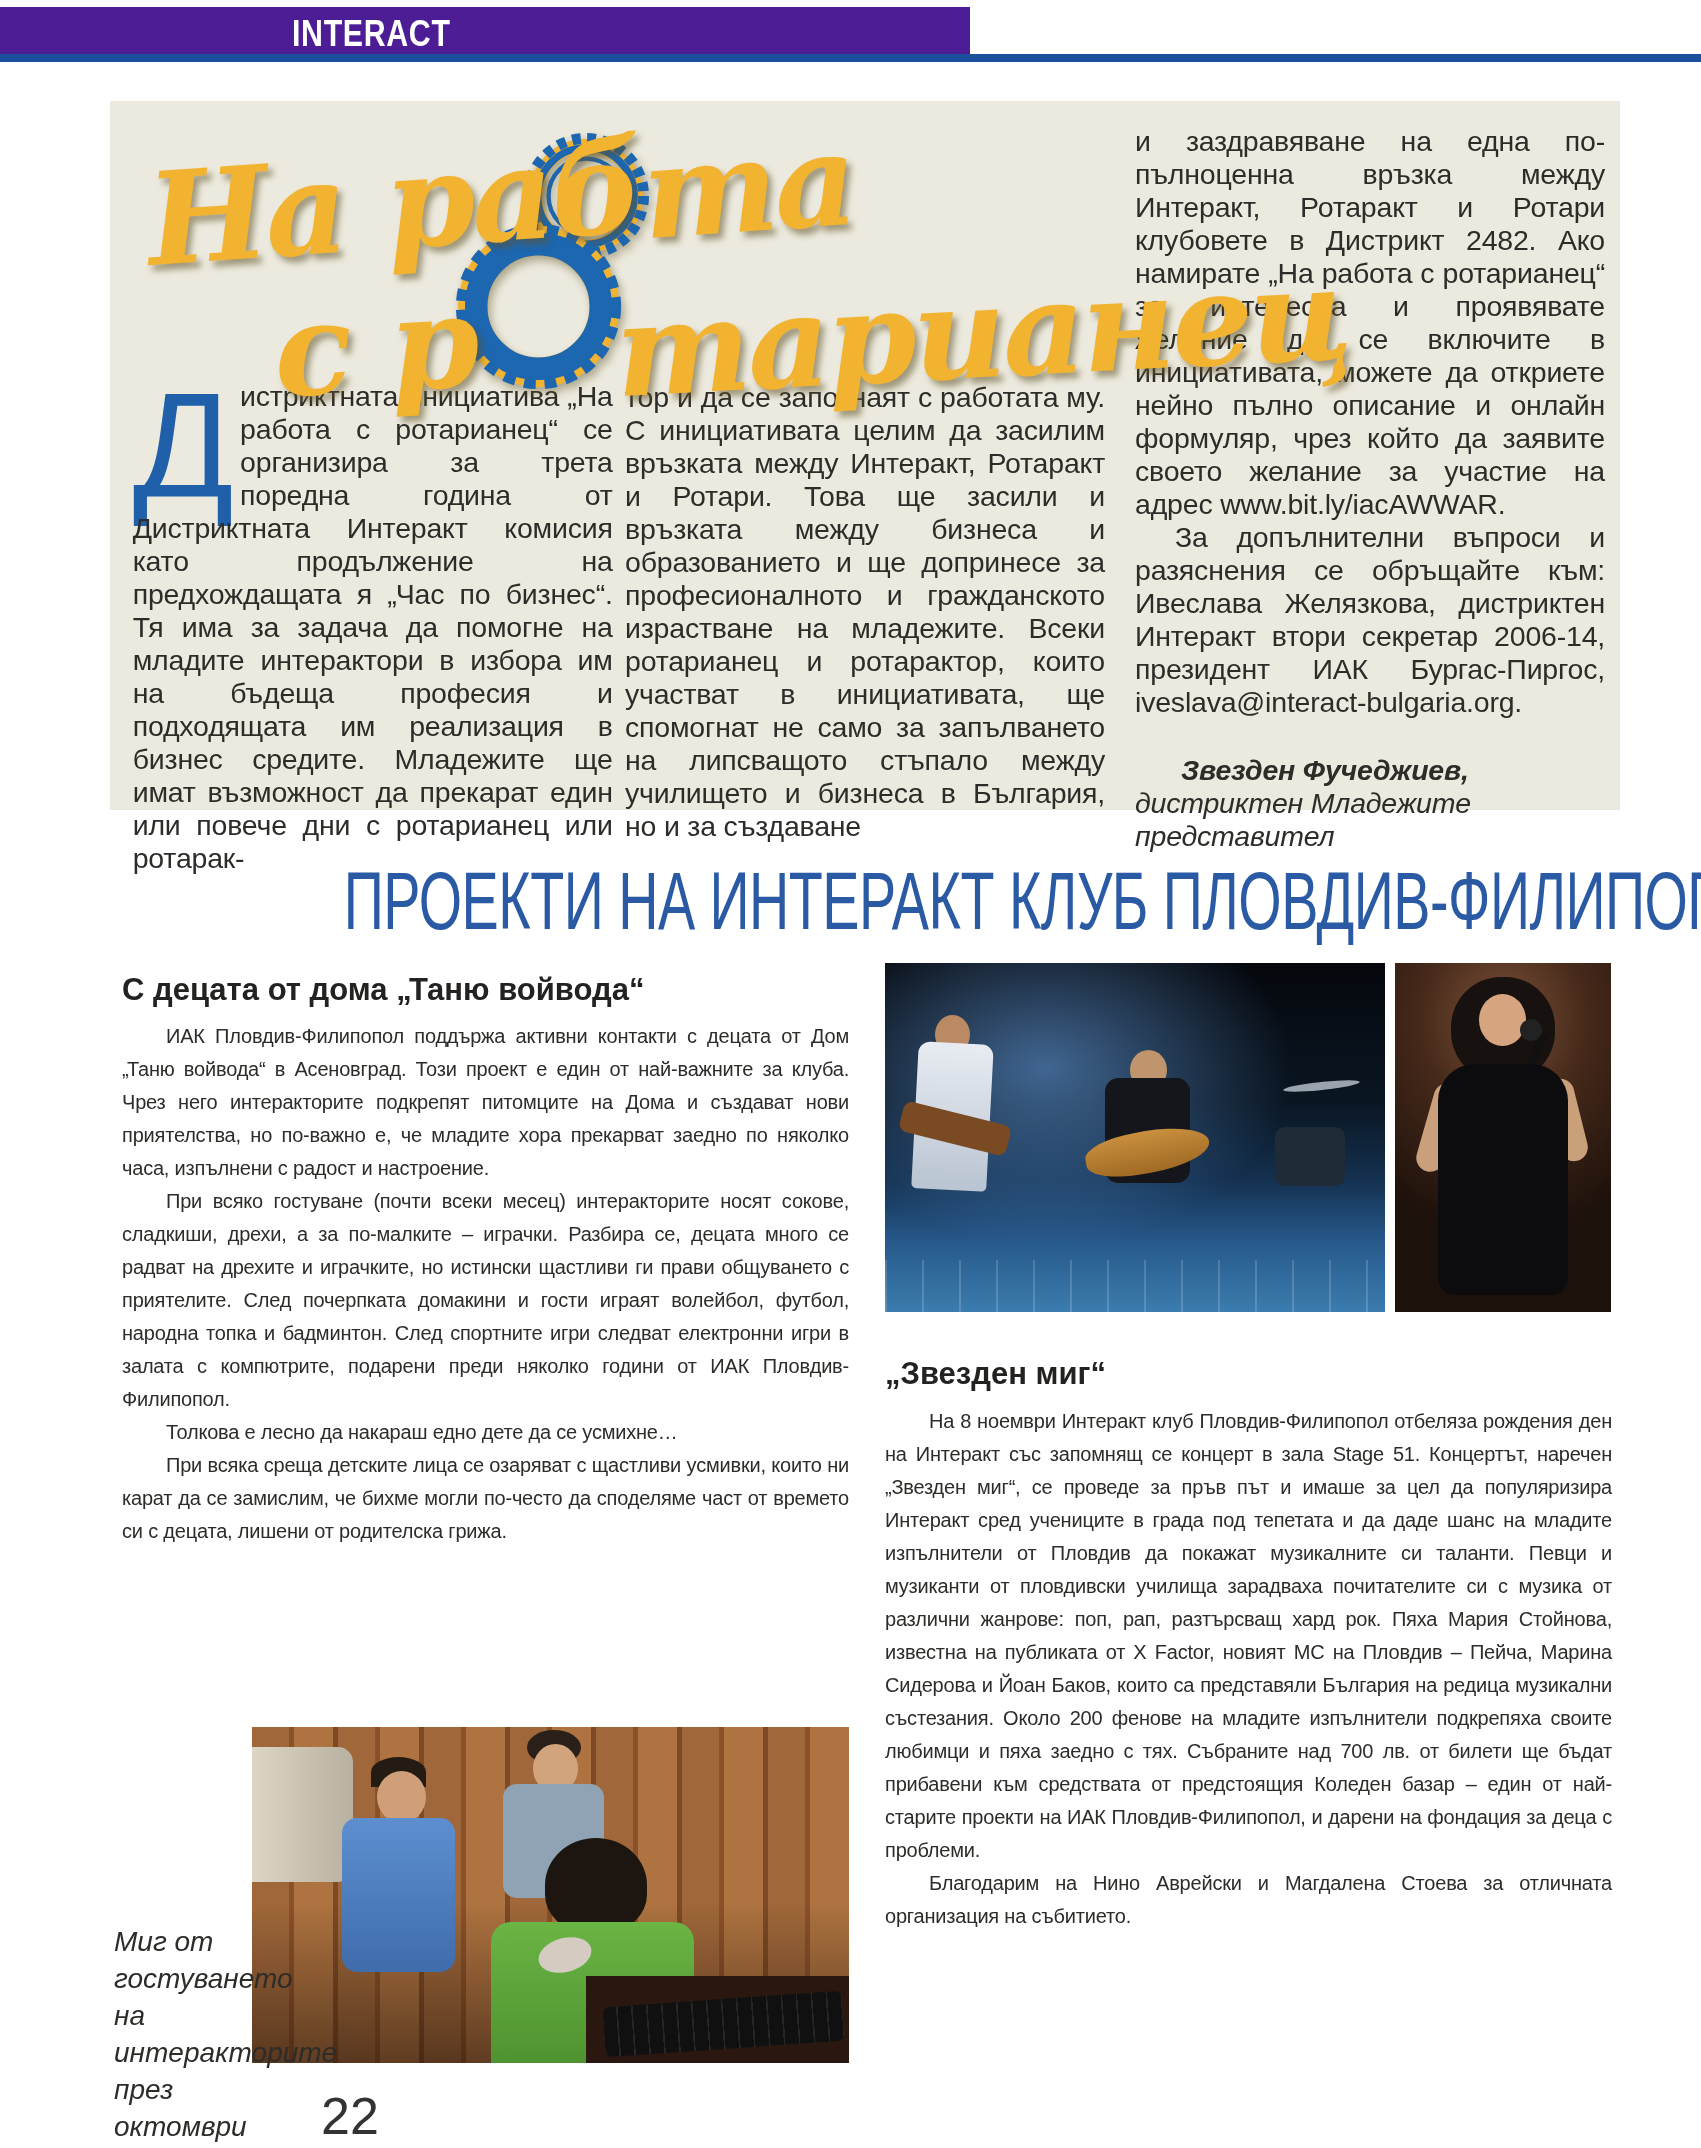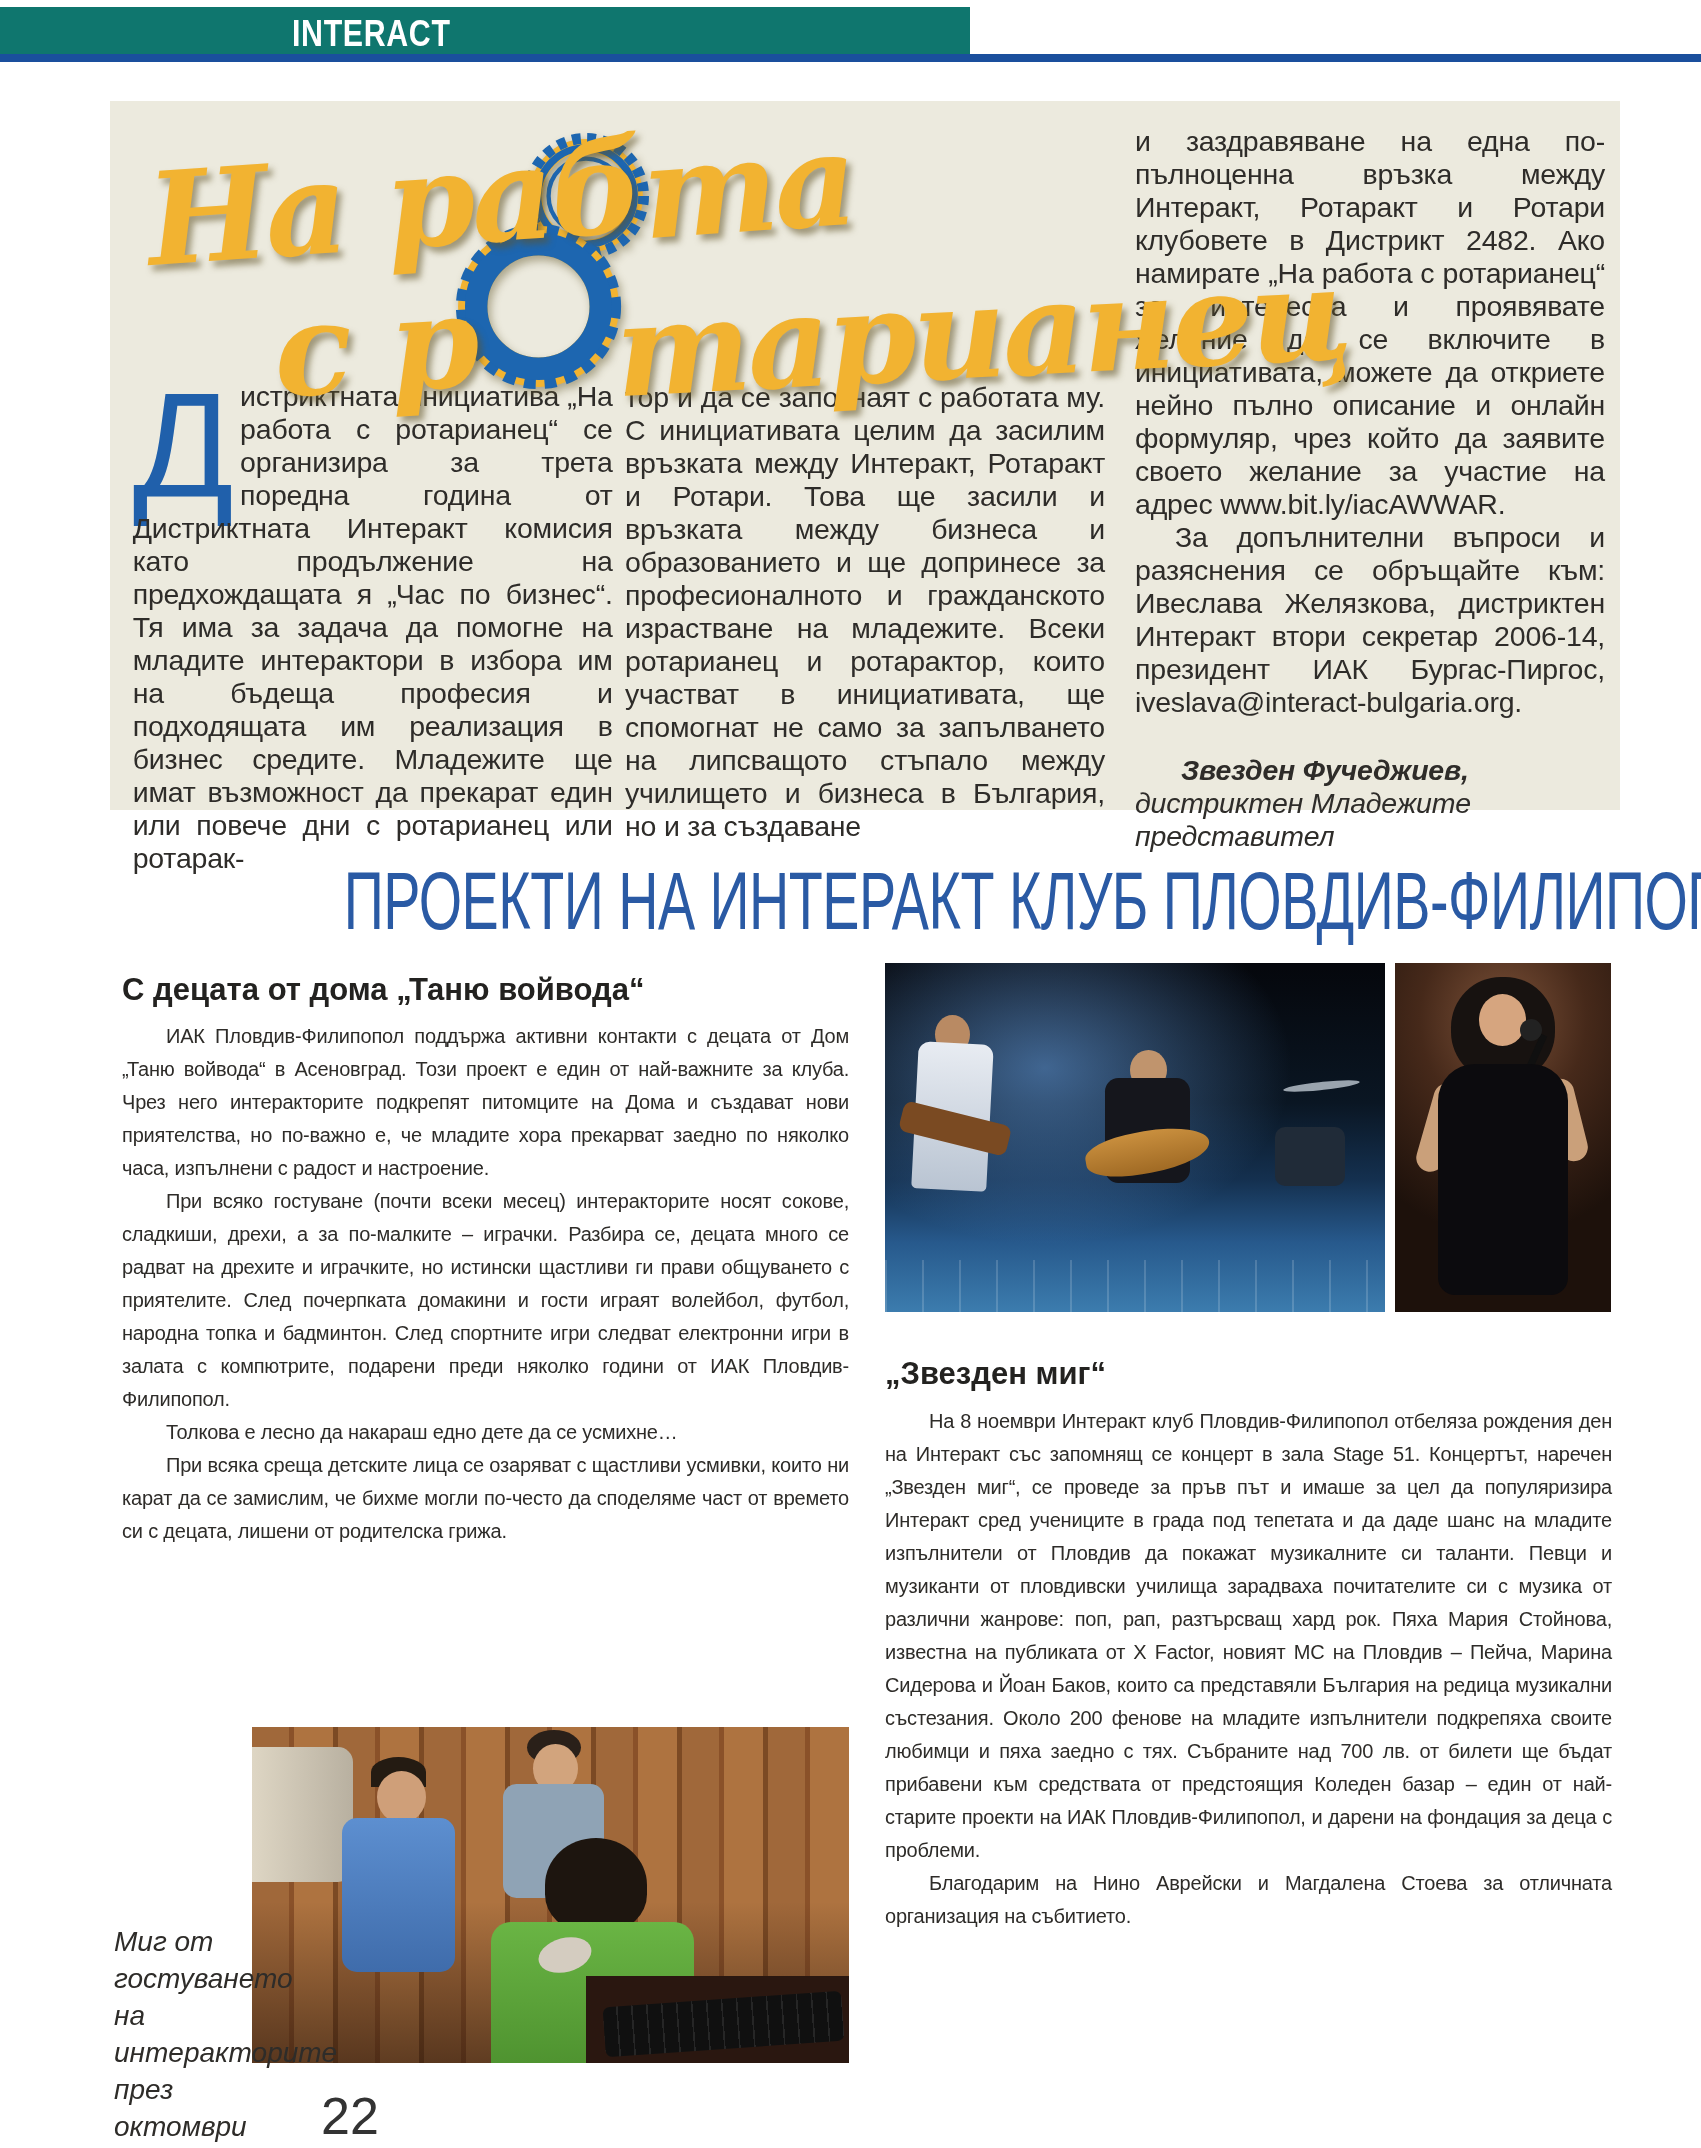--- a/index.html
+++ b/index.html
@@ -1,20 +1,20 @@
 <!DOCTYPE html>
 <html lang="bg" style="font-size:13.4px"><head>
 <meta charset="utf-8">
 <style>
   html,body{margin:0;padding:0;background:#ffffff;}
   .page{position:relative;width:1702px;height:2148px;background:#ffffff;overflow:hidden;
         font-family:"Liberation Sans",sans-serif;color:#2e2c29;}
 
   
-  .topbar{position:absolute;left:0;top:6.7px;width:970px;height:52px;background:#0f766e;}
+  .topbar{position:absolute;left:0;top:6.7px;width:970px;height:52px;background:#4c1d95;}
   .topbar-title{position:absolute;left:292px;top:6.7px;font-size:37px;font-weight:700;color:#ffffff;
         letter-spacing:0.8px;transform:scaleX(.82);transform-origin:left top;white-space:nowrap;}
   .toprule{position:absolute;left:0;top:54px;width:1702px;height:7.6px;background:#1a4f9d;}
 
   
   .intro{position:absolute;left:110px;top:101px;width:1510px;height:709px;background:#eceade;}
 
   .title-art{position:absolute;left:25px;top:12.6px;width:1057px;height:369px;}
   .ts{position:absolute;font-family:"DejaVu Serif",serif;font-style:italic;font-weight:700;
       color:#f2b331;text-shadow:4.2px 5.9px 5.9px rgba(96,84,40,.55);font-size:128px;letter-spacing:-3.4px;

